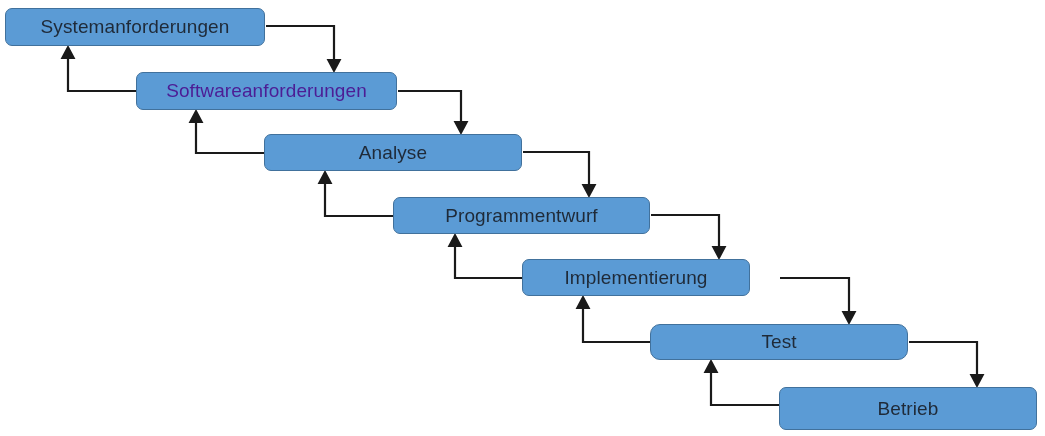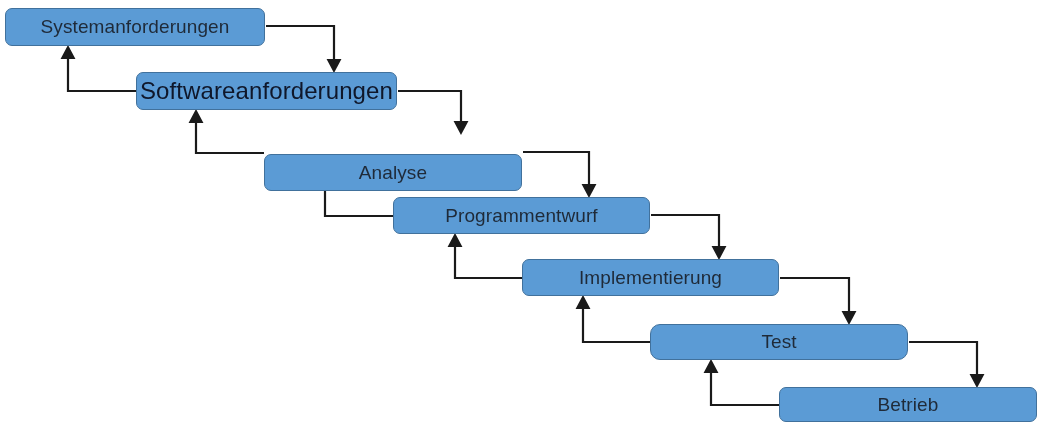--- a/index.html
+++ b/index.html
@@ -70,32 +70,32 @@
         <path d="M 780,278 L 849,278 L 849,318" fill="none" stroke="#1A1A1A" stroke-width="2.2" stroke-linecap="butt" stroke-linejoin="miter" marker-end="url(#arrowhead)"></path>
         <path d="M 650,342 L 583,342 L 583,302" fill="none" stroke="#1A1A1A" stroke-width="2.2" stroke-linecap="butt" stroke-linejoin="miter" marker-end="url(#arrowhead)"></path>
         <path d="M 909,342 L 977,342 L 977,381" fill="none" stroke="#1A1A1A" stroke-width="2.2" stroke-linecap="butt" stroke-linejoin="miter" marker-end="url(#arrowhead)"></path>
         <path d="M 779,405 L 711,405 L 711,366" fill="none" stroke="#1A1A1A" stroke-width="2.2" stroke-linecap="butt" stroke-linejoin="miter" marker-end="url(#arrowhead)"></path>
       </g>
   </svg>
   <div id="box-layer">
       <div class="phase-box" style="left: 5px; top: 8px; width: 260px; height: 38px; background: rgb(91, 155, 213); border-color: rgb(65, 113, 156); border-radius: 7px; color: rgb(31, 42, 56); font-size: 19px;">
         <span class="phase-label">Systemanforderungen</span>
       </div>
-      <div class="phase-box" style="left: 136px; top: 72px; width: 261px; height: 38px; background: rgb(91, 155, 213); border-color: rgb(65, 113, 156); border-radius: 7px; color: #0f172a; font-size: 24px;">
+      <div class="phase-box" style="left: 136px; top: 72px; width: 261px; height: 38px; background: rgb(91, 155, 213); border-color: rgb(65, 113, 156); border-radius: 7px; color: #4c1d95; font-size: 19px;">
         <span class="phase-label">Softwareanforderungen</span>
       </div>
-      <div class="phase-box" style="left: 264px; top: 134px; width: 258px; height: 37px; background: rgb(91, 155, 213); border-color: rgb(65, 113, 156); border-radius: 7px; color: rgb(31, 42, 56); font-size: 19px; margin-top: 20px;">
+      <div class="phase-box" style="left: 264px; top: 134px; width: 258px; height: 37px; background: rgb(91, 155, 213); border-color: rgb(65, 113, 156); border-radius: 7px; color: rgb(31, 42, 56); font-size: 19px;">
         <span class="phase-label">Analyse</span>
       </div>
       <div class="phase-box" style="left: 393px; top: 197px; width: 257px; height: 37px; background: rgb(91, 155, 213); border-color: rgb(65, 113, 156); border-radius: 7px; color: rgb(31, 42, 56); font-size: 19px; text-align: center;">
         <span class="phase-label">Programmentwurf</span>
       </div>
-      <div class="phase-box" style="left: 522px; top: 259px; width: 257px; height: 37px; background: rgb(91, 155, 213); border-color: rgb(65, 113, 156); border-radius: 7px; color: rgb(31, 42, 56); font-size: 19px;">
+      <div class="phase-box" style="left: 522px; top: 259px; width: 228px; height: 37px; background: rgb(91, 155, 213); border-color: rgb(65, 113, 156); border-radius: 7px; color: rgb(31, 42, 56); font-size: 19px;">
         <span class="phase-label">Implementierung</span>
       </div>
       <div class="phase-box" style="left: 650px; top: 324px; width: 258px; height: 36px; background: rgb(91, 155, 213); border-color: rgb(65, 113, 156); border-radius: 10px; color: rgb(31, 42, 56); font-size: 19px;">
         <span class="phase-label">Test</span>
       </div>
-      <div class="phase-box" style="left: 779px; top: 387px; width: 258px; height: 35px; background: rgb(91, 155, 213); border-color: rgb(65, 113, 156); border-radius: 7px; color: rgb(31, 42, 56); font-size: 19px;">
+      <div class="phase-box" style="left: 779px; top: 387px; width: 258px; height: 43px; background: rgb(91, 155, 213); border-color: rgb(65, 113, 156); border-radius: 7px; color: rgb(31, 42, 56); font-size: 19px;">
         <span class="phase-label">Betrieb</span>
       </div>
     </div>
 </div>
 
 </body></html>

